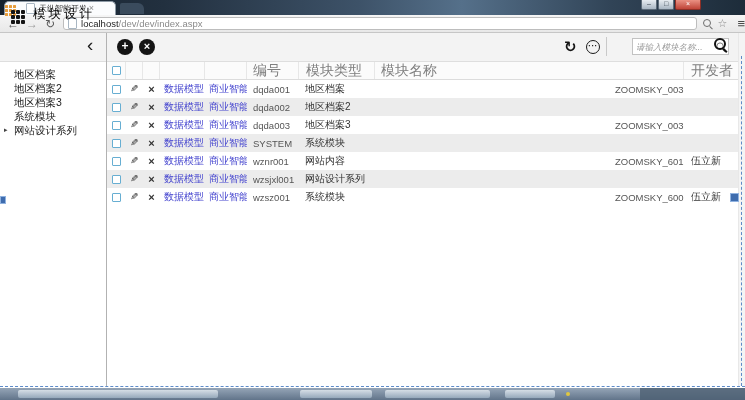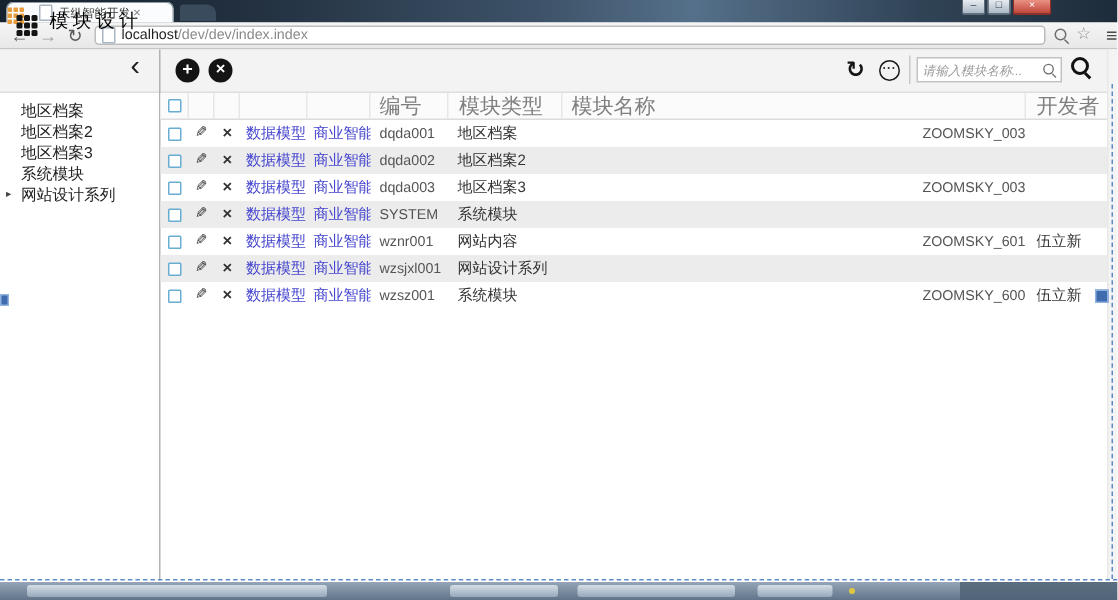--- a/index.html
+++ b/index.html
@@ -48,21 +48,21 @@
   .app-title{font-size:12.5px;font-weight:normal;color:#000;letter-spacing:3px;white-space:nowrap}
   .chevron{position:absolute;left:87px;top:34px;font-size:19px;color:#1a1a1a;line-height:22px}
   .cbtn{position:absolute;top:39px;width:16px;height:16px;border-radius:50%;background:#141414;color:#fff;
     text-align:center;line-height:15px;font-size:12px;font-weight:bold}
   .cbtn.add{left:117px}
   .cbtn.del{left:139px;font-size:11px}
   .refresh{position:absolute;left:564px;top:38px;font-size:15px;font-weight:bold;color:#141414;line-height:17px}
   .more{position:absolute;left:586px;top:40px;width:14px;height:14px;border:1.5px solid #1a1a1a;border-radius:50%;
     box-sizing:border-box;text-align:center;font-size:8px;font-weight:bold;color:#1a1a1a;line-height:9px;letter-spacing:.5px}
   .tb-divider{position:absolute;left:606px;top:37px;width:1px;height:19px;background:#c9c9c9}
-  .search-box{position:absolute;left:611px;top:38px;width:97px;height:17px;border:1px solid #c2c2c2;background:#fff;
+  .search-box{position:absolute;left:632px;top:38px;width:97px;height:17px;border:1px solid #c2c2c2;background:#fff;
     box-sizing:border-box;display:flex;align-items:center;padding:0 3px}
   .search-input{flex:1;min-width:0;border:none;outline:none;background:transparent;font-size:8.5px;color:#333;
     font-family:inherit;padding:0}
   .search-input::placeholder{color:#9a9a9a;font-style:italic}
   .mag.small{width:9px;height:9px;transform:scale(.9)}
   .adv-search{position:absolute;left:714px;top:38px;width:14px;height:14px}
   .adv-search::before{content:"";position:absolute;left:0;top:0;width:8px;height:8px;border:2px solid #111;border-radius:50%}
   .adv-search::after{content:"";position:absolute;left:9.5px;top:9.5px;width:5px;height:2px;background:#111;
     transform:rotate(45deg);transform-origin:0 0}
   
@@ -124,21 +124,21 @@
     <span class="wc close">×</span>
   </div>
 </div>
 
 <div class="navbar">
   <span class="nav-ico">←</span>
   <span class="nav-ico fwd">→</span>
   <span class="nav-ico">↻</span>
   <div class="omnibox">
     <span class="page-ico"></span>
-    <span class="url"><b style="font-weight:normal;color:#1f1f1f">localhost</b><span class="path">/dev/dev/index.index</span></span>
+    <span class="url"><b style="font-weight:normal;color:#1f1f1f">localhost</b><span class="path">/dev/dev/index.aspx</span></span>
   </div>
   <span class="mag nav-mag"></span>
   <span class="star">☆</span>
   <span class="menu">≡</span>
 </div>
 
 <div class="appbar"></div>
 <div class="brand">
   <span class="logo">
     <span class="grid3 orange">

